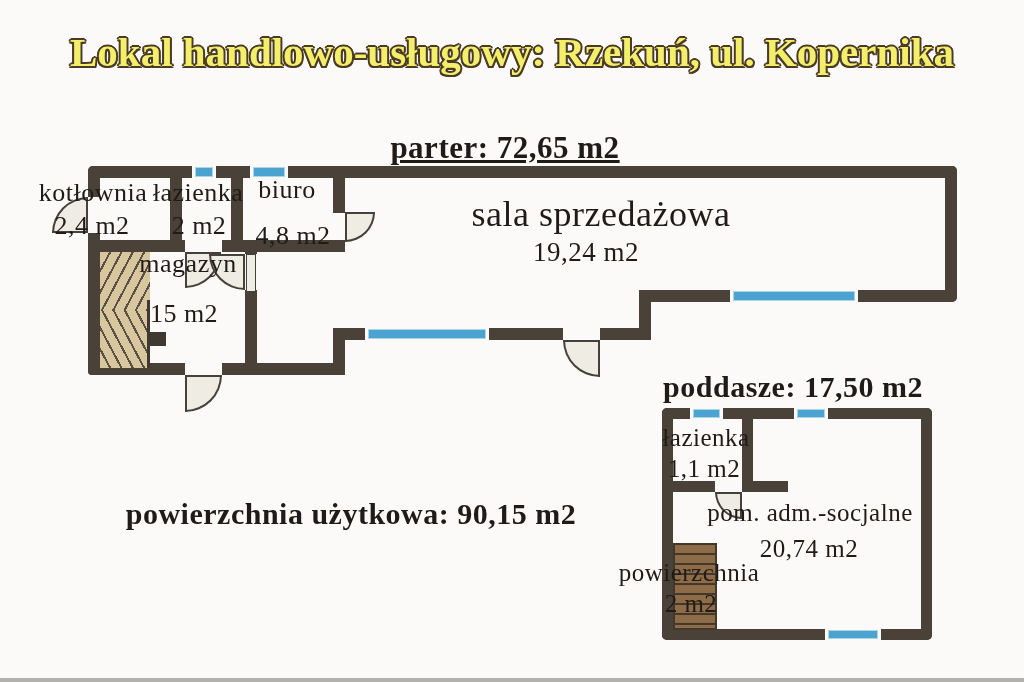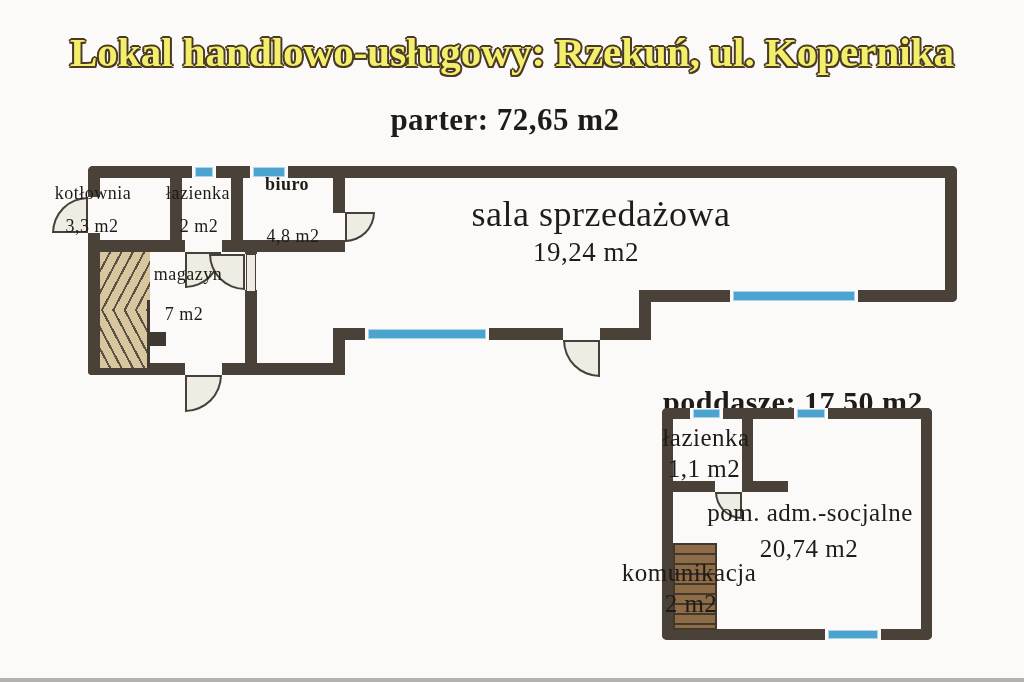--- a/index.html
+++ b/index.html
@@ -13,21 +13,21 @@
 
   
   .wall{position:absolute;background:var(--wall,#4a4138);}
   .opening{position:absolute;background:var(--background,#fbfaf8);}
   .win{position:absolute;background:var(--window,#4ba3d0);border:1px solid rgba(255,255,255,.55);box-sizing:border-box;}
   .door{position:absolute;background:var(--door-fill,#efede3);border:2px solid #45403a;box-sizing:border-box;}
   .leaf{position:absolute;background:var(--door-fill,#efede3);border:1.5px solid #45403a;box-sizing:border-box;}
 
   
   .lbl{position:absolute;transform:translate(-50%,-50%);white-space:nowrap;
-       font-size:18px;font-weight:500;letter-spacing:.5px;line-height:1;}
+       font-size:26px;font-weight:500;letter-spacing:.5px;line-height:1;}
   .plan-title{position:absolute;transform:translate(-50%,-50%);white-space:nowrap;
        font-size:31px;font-weight:bold;letter-spacing:.5px;}
   .main-title{
     position:absolute;left:512px;top:52px;transform:translate(-50%,-50%);
     white-space:nowrap;font-size:41px;font-weight:bold;letter-spacing:0px;
     color:var(--title-fill,#f4ef6b);
     text-shadow:
       -2px 0 0 var(--title-outline,#4a3a26), 2px 0 0 var(--title-outline,#4a3a26),
       0 -2px 0 var(--title-outline,#4a3a26), 0 2px 0 var(--title-outline,#4a3a26),
       -1.5px -1.5px 0 var(--title-outline,#4a3a26), 1.5px -1.5px 0 var(--title-outline,#4a3a26),
@@ -50,22 +50,23 @@
     background:repeating-linear-gradient(180deg,transparent 0 8px,#42392c 8px 10px);}
 
   .bottom-strip{position:absolute;left:0;top:678px;width:1024px;height:4px;background:#b3b1ae;}
 </style>
 </head>
 <body>
 
 <div id="stage">
 
   <div class="main-title">Lokal handlowo-usługowy: Rzekuń, ul. Kopernika</div>
-  <div class="plan-title" style="left:505px;top:120px;">parter: 72,65 m2</div>
-  <div class="plan-title" style="left:793px;top:402px;font-size:30px;">poddasze: 17,50 m2</div>
+  <div class="plan-title" style="left:505px;top:148px;text-decoration:underline;">parter: 72,65 m2</div>
+  <div class="plan-title" style="left:793px;top:387px;font-size:30px;">poddasze: 17,50 m2</div>
+  <div class="plan-title" style="left:351px;top:514px;font-size:30px;">powierzchnia użytkowa: 90,15 m2</div>
 
   <div>
 
     <div class="wall" style="left:88px;top:166px;width:869px;height:12px;border-radius:5px 5px 0 0;"></div>
     <div class="wall" style="left:88px;top:166px;width:12px;height:209px;border-top-left-radius:5px;border-bottom-left-radius:4px;"></div>
     <div class="wall" style="left:945px;top:166px;width:12px;height:136px;border-top-right-radius:5px;border-bottom-right-radius:5px;"></div>
     <div class="wall" style="left:645px;top:290px;width:312px;height:12px;border-bottom-right-radius:5px;"></div>
     <div class="wall" style="left:639px;top:290px;width:12px;height:50px;"></div>
     <div class="wall" style="left:339px;top:328px;width:312px;height:12px;"></div>
     <div class="wall" style="left:333px;top:328px;width:12px;height:47px;"></div>
@@ -102,29 +103,29 @@
     <div class="door" style="left:185px;top:375px;width:37px;height:37px;border-radius:0 0 100% 0;"></div>
 
     <div class="stairs-gf">
       <div class="winders"></div>
       <div class="treads"></div>
       <div class="edge"></div>
       <div class="newel"></div>
     </div>
 
     <div class="lbl" style="left:93px;top:193px;">kotłownia</div>
-    <div class="lbl" style="left:92px;top:226px;">3,3 m2</div>
+    <div class="lbl" style="left:92px;top:226px;">2,4 m2</div>
     <div class="lbl" style="left:198px;top:193px;">łazienka</div>
     <div class="lbl" style="left:199px;top:226px;">2 m2</div>
-    <div class="lbl" style="left:287px;top:184px;font-weight:bold;">biuro</div>
+    <div class="lbl" style="left:287px;top:190px;">biuro</div>
     <div class="lbl" style="left:293px;top:236px;">4,8 m2</div>
     <div class="lbl" style="left:601px;top:214px;font-size:36px;">sala sprzedażowa</div>
     <div class="lbl" style="left:586px;top:252px;font-size:27px;">19,24 m2</div>
-    <div class="lbl" style="left:188px;top:274px;">magazyn</div>
-    <div class="lbl" style="left:184px;top:314px;">7 m2</div>
+    <div class="lbl" style="left:188px;top:264px;">magazyn</div>
+    <div class="lbl" style="left:184px;top:314px;">15 m2</div>
   </div>
 
   <div>
 
     <div class="wall" style="left:662px;top:408px;width:270px;height:11px;border-radius:5px 5px 0 0;"></div>
     <div class="wall" style="left:662px;top:408px;width:11px;height:232px;border-top-left-radius:5px;border-bottom-left-radius:5px;"></div>
     <div class="wall" style="left:921px;top:408px;width:11px;height:232px;border-top-right-radius:5px;border-bottom-right-radius:5px;"></div>
     <div class="wall" style="left:662px;top:629px;width:270px;height:11px;border-radius:0 0 5px 5px;"></div>
 
     <div class="wall" style="left:742px;top:419px;width:11px;height:73px;"></div>
@@ -142,18 +143,18 @@
     <div class="door" style="left:715px;top:492px;width:27px;height:27px;border-radius:0 0 0 100%;"></div>
 
     <div class="stairs-attic">
       <div class="treads"></div>
     </div>
 
     <div class="lbl" style="left:706px;top:437px;font-size:25px;">łazienka</div>
     <div class="lbl" style="left:704px;top:468px;font-size:25px;">1,1 m2</div>
     <div class="lbl" style="left:810px;top:512px;font-size:25px;">pom. adm.-socjalne</div>
     <div class="lbl" style="left:809px;top:548px;font-size:25px;">20,74 m2</div>
-    <div class="lbl" style="left:689px;top:572px;font-size:25px;">komunikacja</div>
+    <div class="lbl" style="left:689px;top:572px;font-size:25px;">powierzchnia</div>
     <div class="lbl" style="left:691px;top:603px;font-size:25px;">2 m2</div>
   </div>
 
   <div class="bottom-strip"></div>
 </div>
 
 </body></html>

